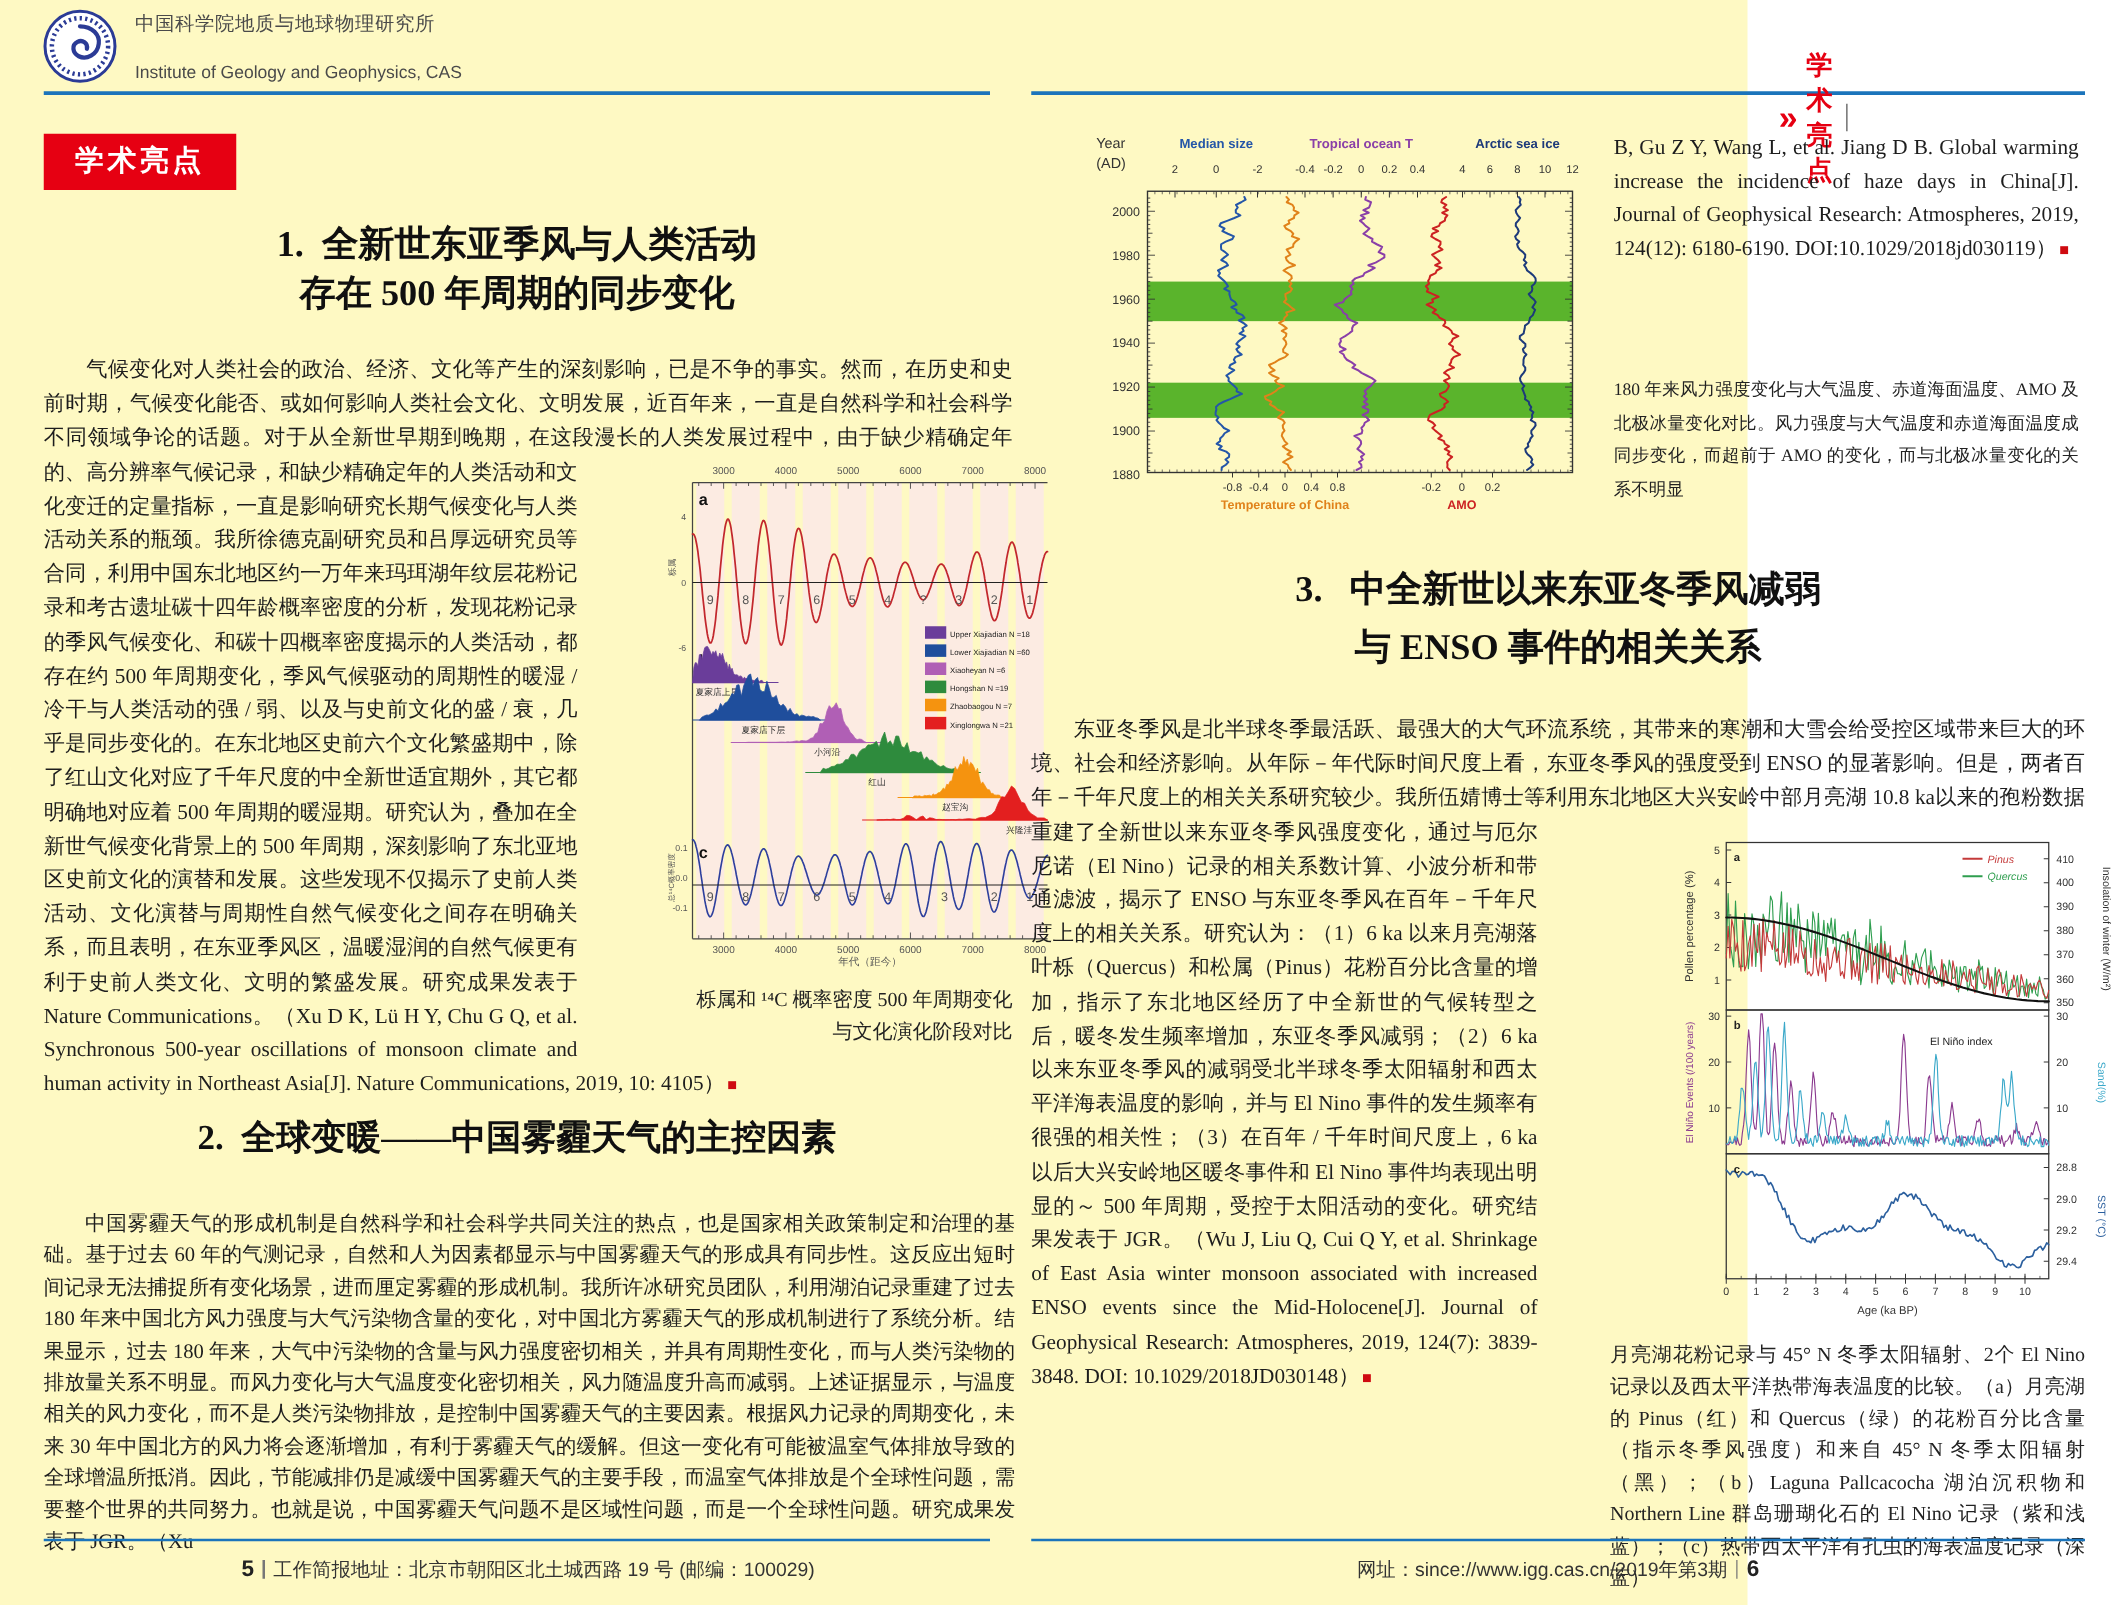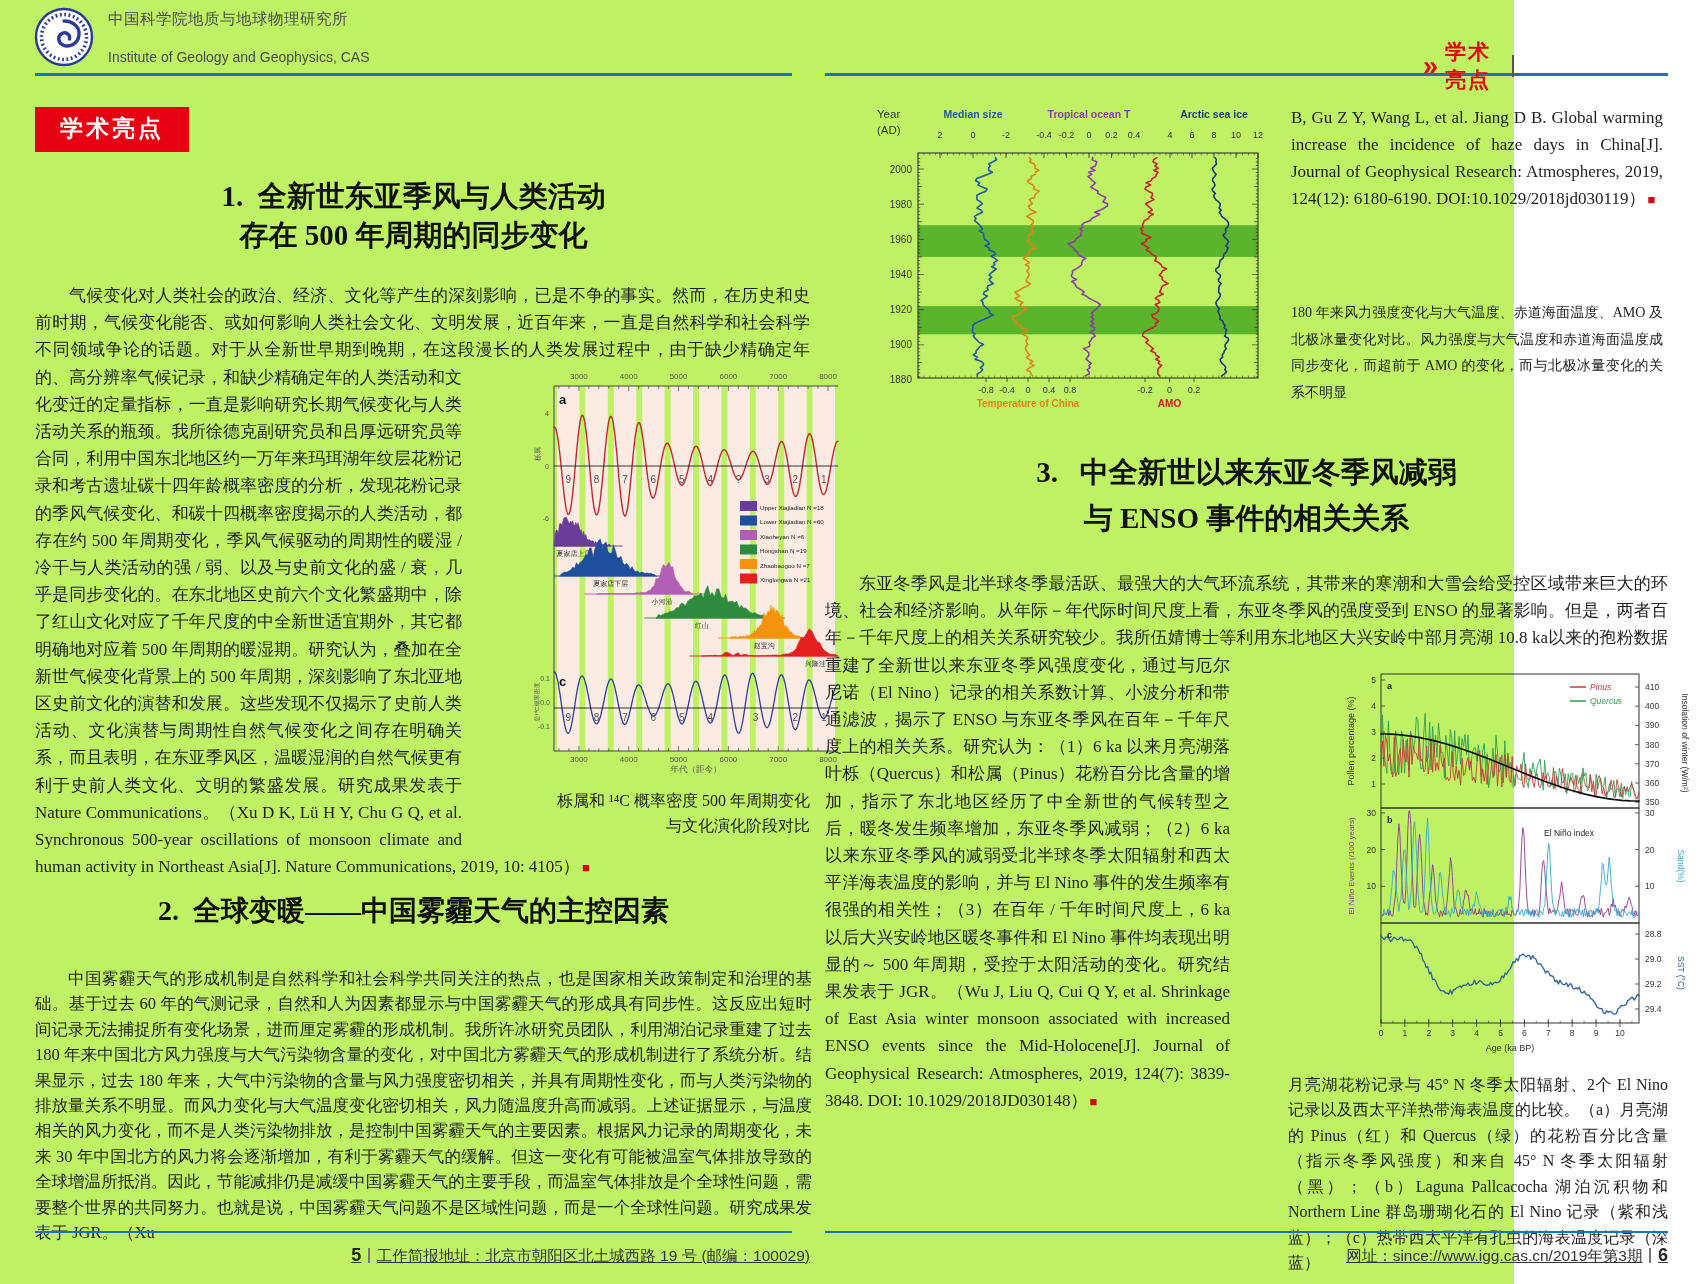--- a/index.html
+++ b/index.html
@@ -1,18 +1,18 @@
 <!DOCTYPE html>
 <html><head>
 <meta charset="utf-8">
 <style>
   html,body{margin:0;padding:0;}
   body{width:1700px;height:1284px;background:#ffffff;overflow:hidden;position:relative;
        font-family:"Liberation Serif","DejaVu Serif",serif;color:#1d1d1d;}
-  #sheet{position:absolute;left:0;top:0;width:1514px;height:1284px;background:#bef264;}
+  #sheet{position:absolute;left:0;top:0;width:1398px;height:1284px;background:#fef9c3;}
 
   
   #org{position:absolute;left:33px;top:6px;display:flex;align-items:center;gap:13px;}
   .org-cn{font-family:"Liberation Sans","DejaVu Sans",sans-serif;font-size:15.5px;color:#4a4a4a;letter-spacing:.5px;}
   .org-en{font-family:"Liberation Sans","DejaVu Sans",sans-serif;font-size:14px;color:#4a4a4a;margin-top:19px;}
   .hrule{position:absolute;top:73px;height:2.5px;background:#1b74bb;}
   #rule-hl{left:35px;width:757px;}
   #rule-hr{left:825px;width:843px;}
   #sec-tag{position:absolute;left:1423px;top:38px;display:flex;align-items:center;gap:7px;}
   .chev{color:#e60012;font-size:27px;font-weight:bold;font-family:"Liberation Sans",sans-serif;line-height:1;}
@@ -41,22 +41,22 @@
   
   #fig2-row{position:absolute;left:833px;top:98px;display:flex;gap:18px;}
   .f2side{width:372px;height:308px;display:flex;flex-direction:column;justify-content:space-between;}
   #a2-cit{margin:6px 0 0;font-size:17px;line-height:27px;text-align:justify;color:#1d1d1d;}
   #f2cap{margin:0;font-size:14px;line-height:26.5px;text-align:justify;color:#222;}
 
   
   .pg-rule{position:absolute;top:1231px;height:2px;background:#1b74bb;}
   #rule-fl{left:35px;width:757px;}
   #rule-fr{left:825px;width:843px;}
-  .foot{position:absolute;top:1245px;display:flex;justify-content:flex-end;align-items:center;
-        font-family:"Liberation Sans","DejaVu Sans",sans-serif;font-size:15.5px;color:#333;text-decoration:underline;}
+  .foot{position:absolute;top:1245px;display:flex;justify-content:center;align-items:center;
+        font-family:"Liberation Sans","DejaVu Sans",sans-serif;font-size:15.5px;color:#333;}
   #foot-l{left:35px;width:775px;}
   #foot-r{left:825px;width:843px;}
   .pgnum{font-size:18px;font-weight:bold;color:#222;}
   .vbar{display:inline-block;width:1.5px;height:15px;background:#777;margin:0 7px;vertical-align:-2px;}
   svg text{user-select:none;}
 </style>
 </head>
 <body>
 
 <div id="sheet">

